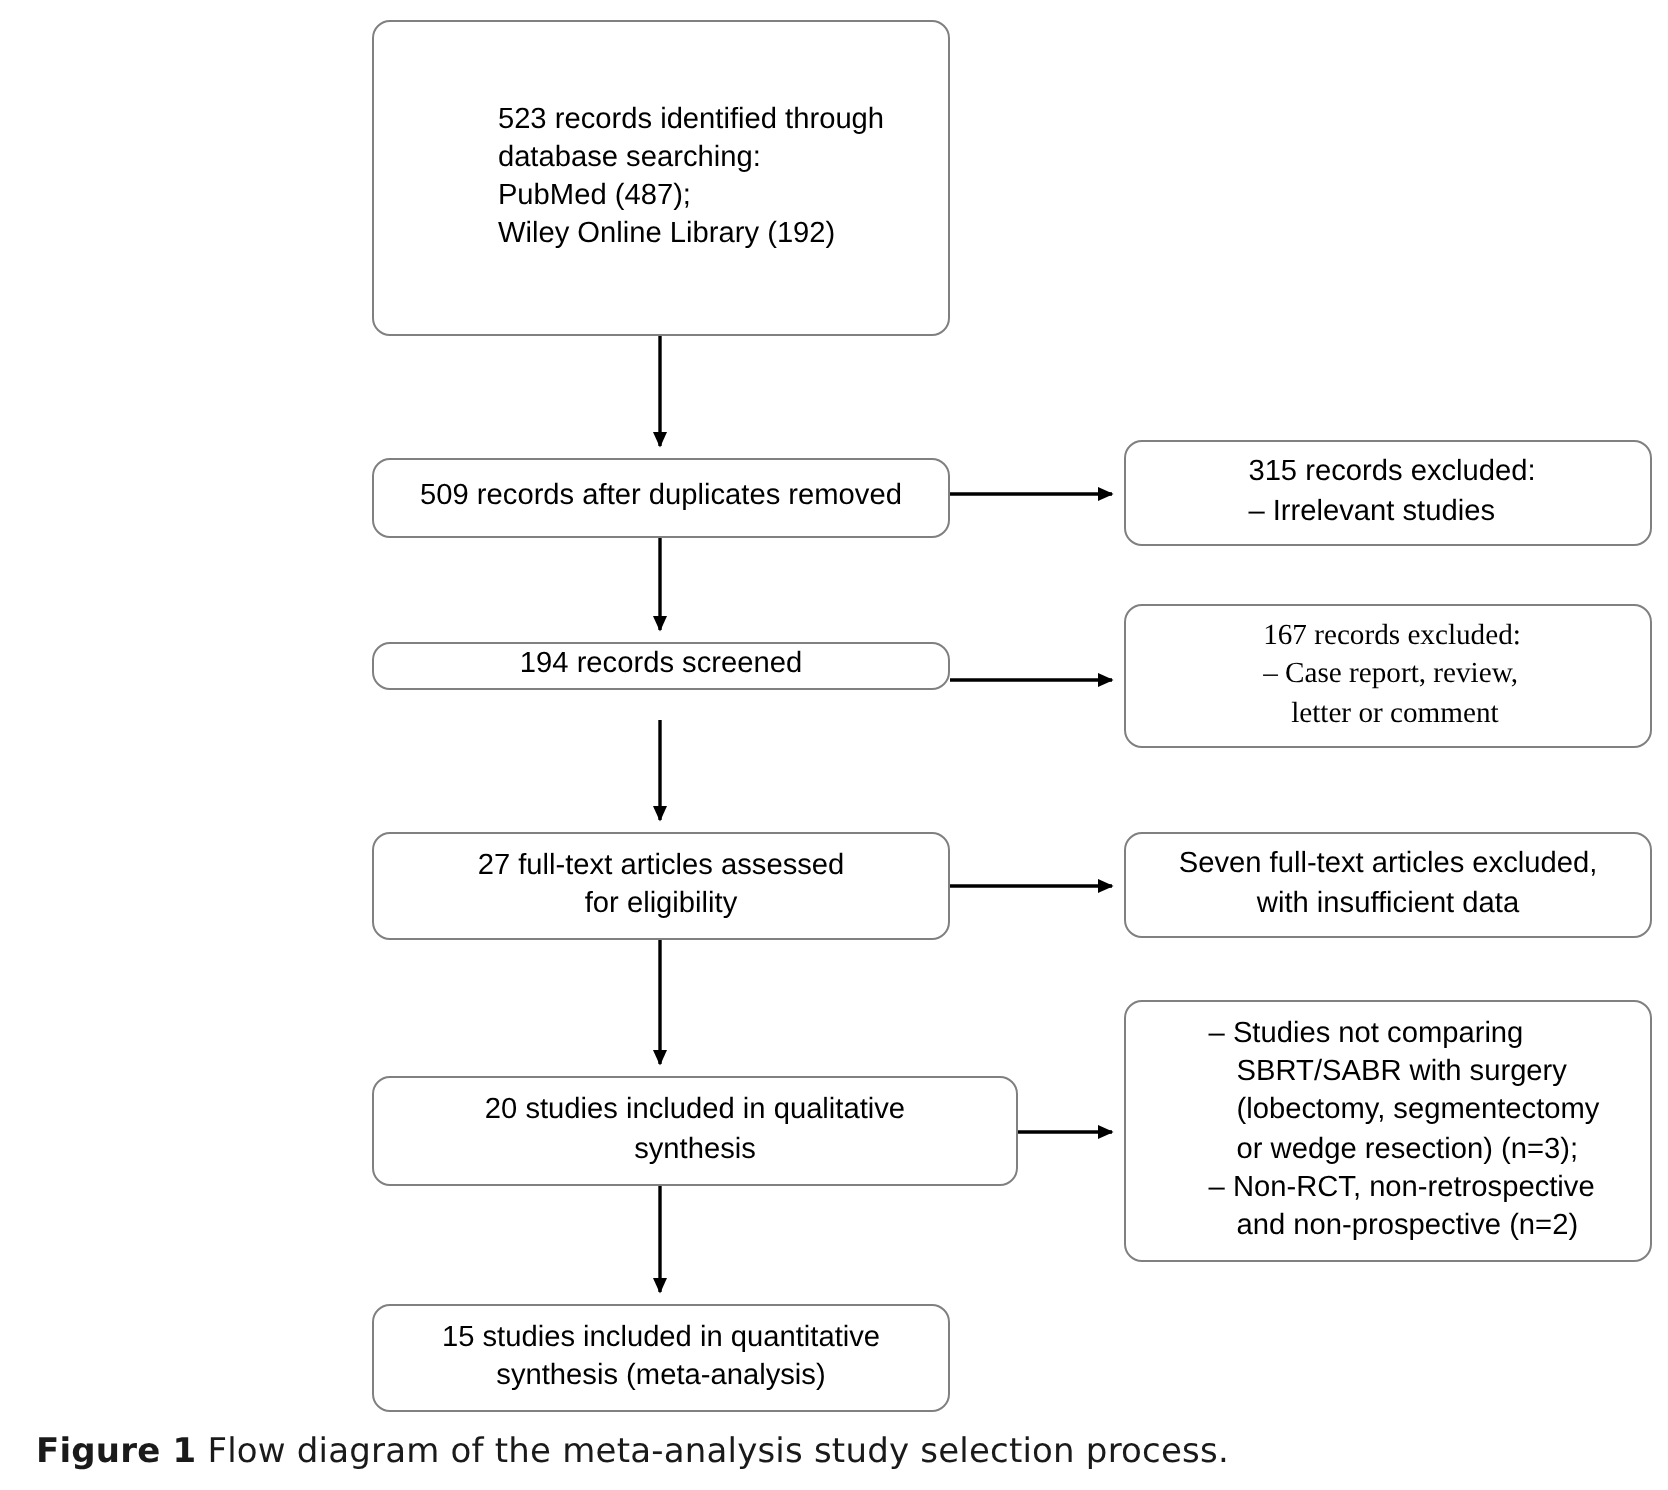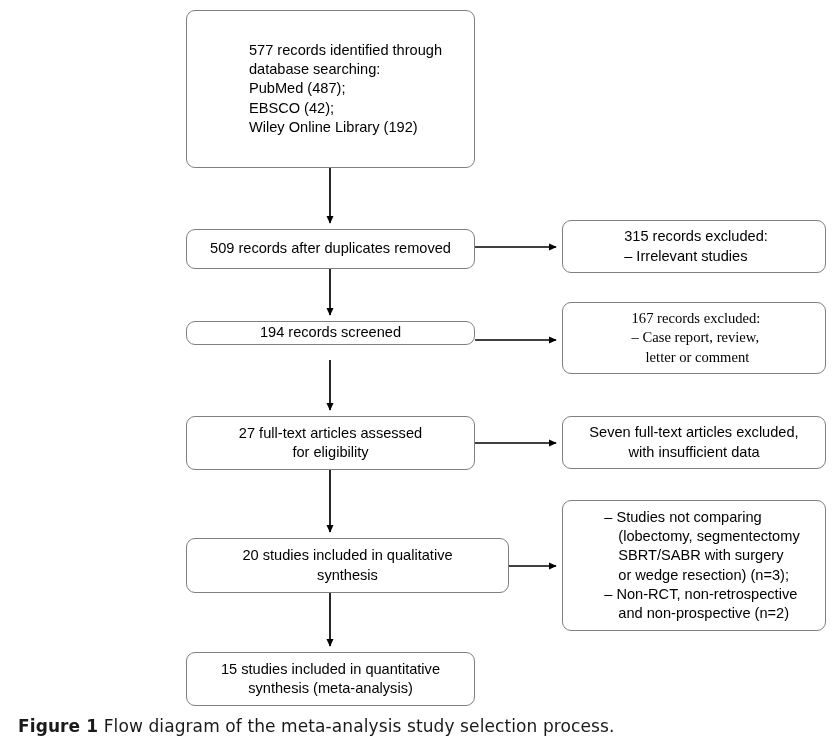--- a/index.html
+++ b/index.html
@@ -121,24 +121,23 @@
     <line x1="330" y1="593" x2="330" y2="646" stroke="#000000" stroke-width="1.7" marker-end="url(#arrowhead)"></line>
 
     <line x1="475" y1="247" x2="556" y2="247" stroke="#000000" stroke-width="1.7" marker-end="url(#arrowhead)"></line>
     <line x1="475" y1="340" x2="556" y2="340" stroke="#000000" stroke-width="1.7" marker-end="url(#arrowhead)"></line>
     <line x1="475" y1="443" x2="556" y2="443" stroke="#000000" stroke-width="1.7" marker-end="url(#arrowhead)"></line>
     <line x1="475" y1="566" x2="556" y2="566" stroke="#000000" stroke-width="1.7" marker-end="url(#arrowhead)"></line>
   </svg>
 
   <div class="node leftblock" id="box-identified">
     <div class="textblock">
-      <div class="line">577 records identified through</div>
+      <div class="line">523 records identified through</div>
       <div class="line">database searching:</div>
       <div class="line spaced">PubMed (487);</div>
-      <div class="line spaced">EBSCO (42);</div>
       <div class="line spaced">Wiley Online Library (192)</div>
     </div>
   </div>
 
   <div class="node center" id="box-duplicates">
     <div class="line">509 records after duplicates removed</div>
   </div>
 
   <div class="node center" id="box-screened">
     <div class="line">194 records screened</div>
@@ -175,22 +174,22 @@
   </div>
 
   <div class="node center" id="box-excl-insufficient">
     <div class="line">Seven full-text articles excluded,</div>
     <div class="line">with insufficient data</div>
   </div>
 
   <div class="node leftblock" id="box-excl-criteria">
     <div class="textblock">
       <div class="line hang">– Studies not comparing</div>
+      <div class="line" style="padding-left:14px;">SBRT/SABR with surgery</div>
       <div class="line" style="padding-left:14px;">(lobectomy, segmentectomy</div>
-      <div class="line" style="padding-left:14px;">SBRT/SABR with surgery</div>
       <div class="line" style="padding-left:14px;">or wedge resection) (n=3);</div>
       <div class="line hang">– Non-RCT, non-retrospective</div>
       <div class="line" style="padding-left:14px;">and non-prospective (n=2)</div>
     </div>
   </div>
 
 </div>
 
 <div id="caption">
   <span class="cap-label">Figure 1</span>

